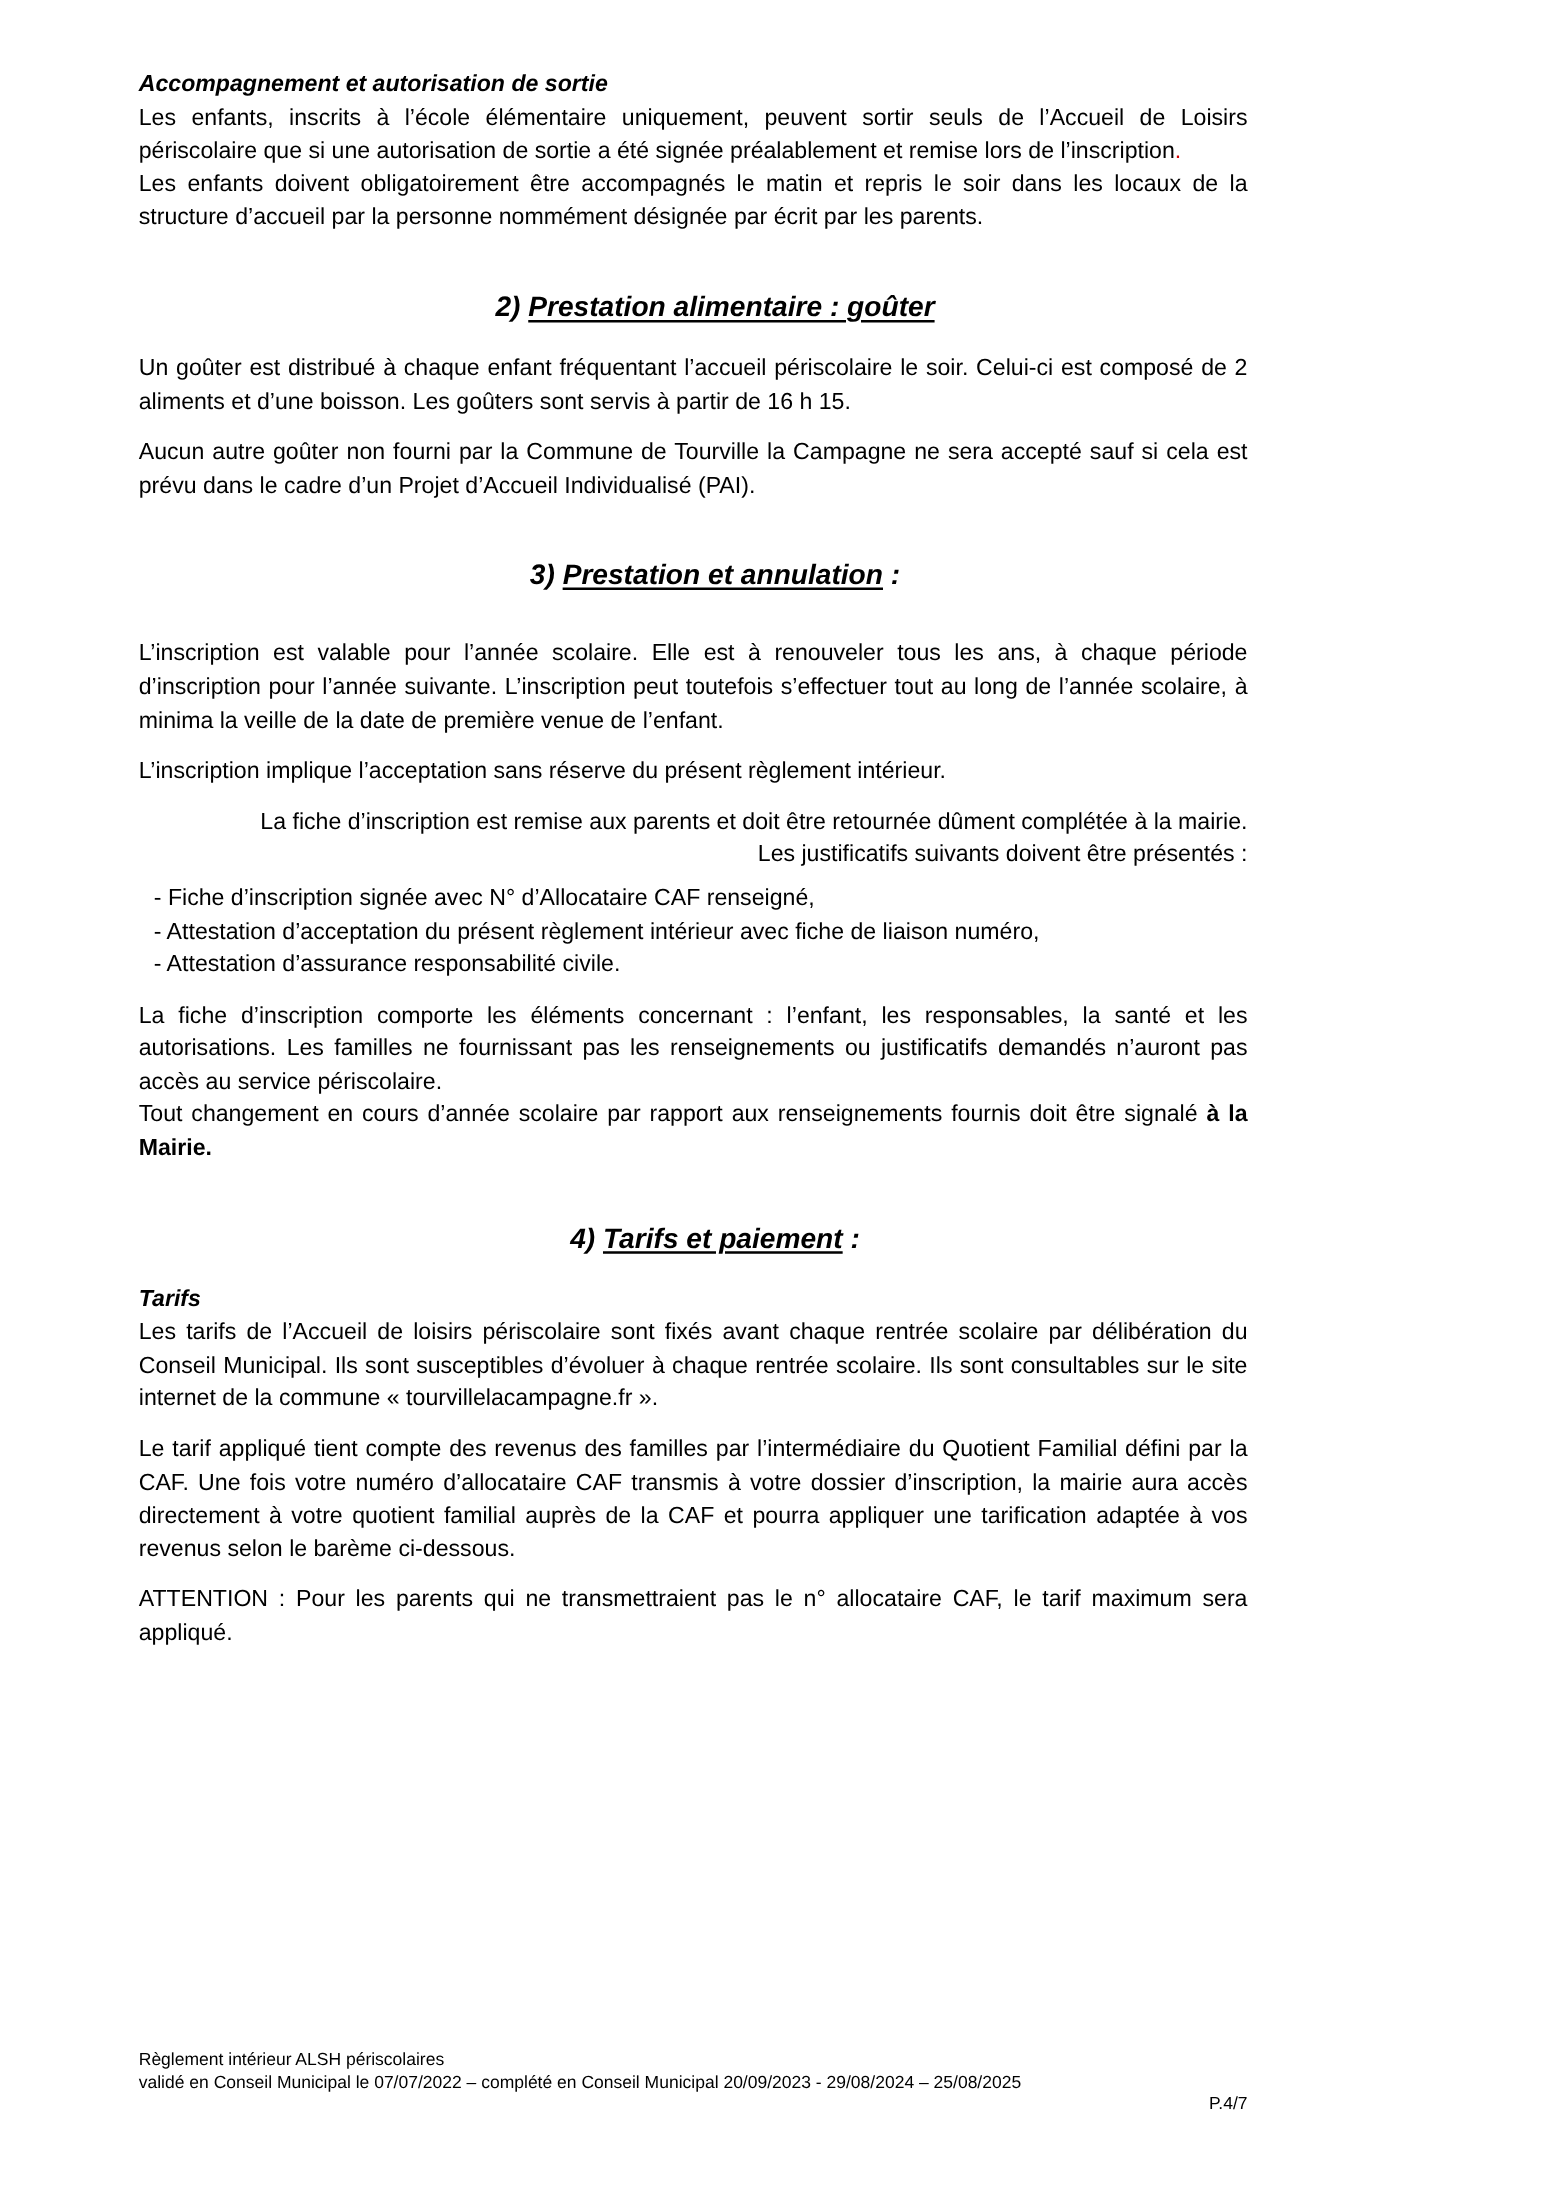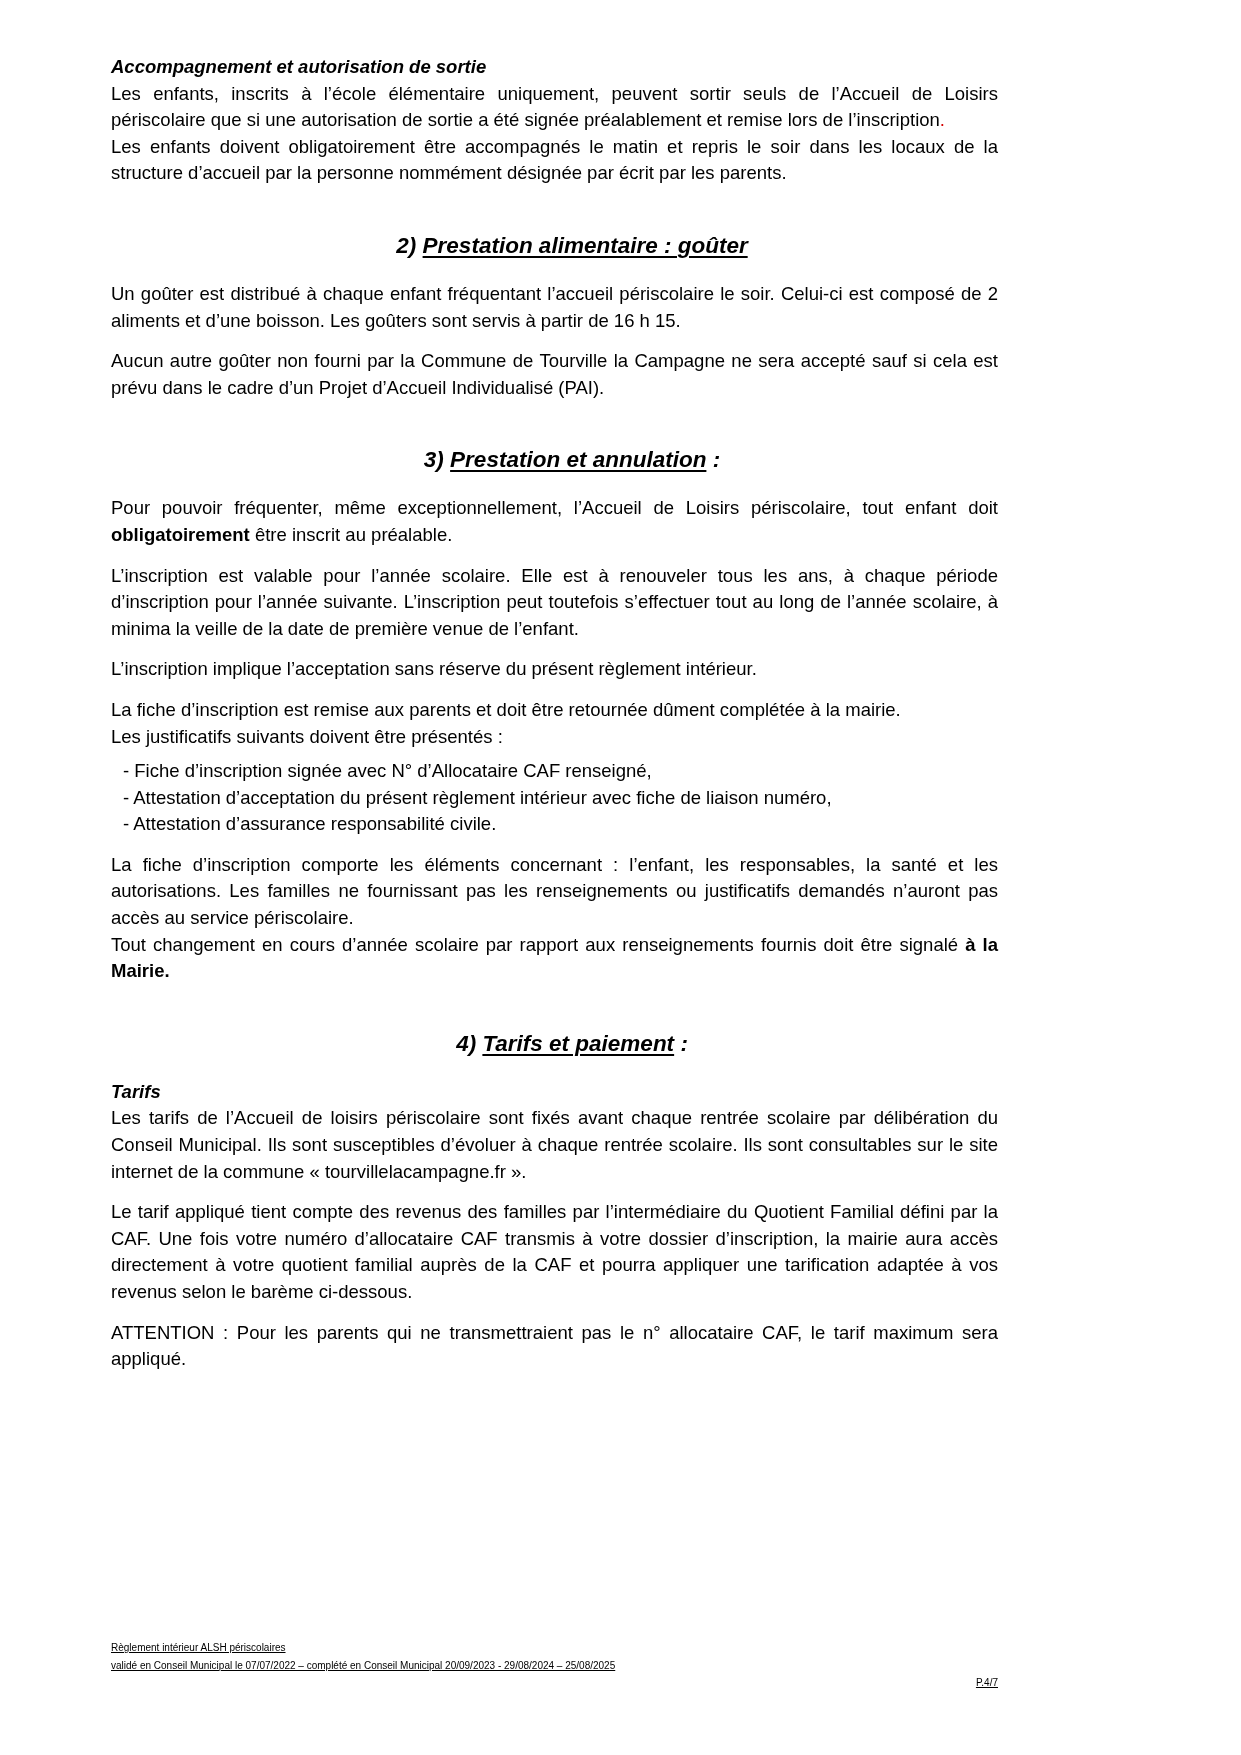--- a/index.html
+++ b/index.html
@@ -20,21 +20,21 @@
   }
   h2 .u { text-decoration: underline; text-decoration-thickness: 2px; text-underline-offset: 3px; }
   .red { color: #d40000; }
   b { font-weight: bold; }
   ul.dash { list-style: none; margin: 0; padding: 0 0 0 12px; }
   ul.dash li { margin: 0; }
   ul.dash li::before { content: "- "; }
   .bold-para { font-weight: normal; }
   .footer {
     position: absolute; left: 111px; top: 1639px; width: 887px;
-    font-family: "Liberation Sans", sans-serif; font-size: 10px; line-height: 17.5px; color: #000; text-decoration: underline;
+    font-family: "Liberation Sans", sans-serif; font-size: 14px; line-height: 17.5px; color: #000;
   }
   .footer .pn { text-align: right; }
 </style>
 </head>
 <body>
 
 <div class="page">
 
   <div class="sub">Accompagnement et autorisation de sortie</div>
   <p><span>Les enfants, inscrits à l’école élémentaire uniquement, peuvent sortir seuls de l’Accueil de Loisirs périscolaire que si une autorisation de sortie a été signée préalablement et remise lors de l’inscription</span><span class="red">.</span></p>
@@ -45,27 +45,26 @@
   <h2><span>2) </span><span class="u">Prestation alimentaire : goûter</span></h2>
   <div class="gap-sm" style="height:20px"></div>
   <p>Un goûter est distribué à chaque enfant fréquentant l’accueil périscolaire le soir. Celui-ci est composé de 2 aliments et d’une boisson. Les goûters sont servis à partir de 16 h 15.</p>
   <div class="gap-sm"></div>
   <p>Aucun autre goûter non fourni par la Commune de Tourville la Campagne ne sera accepté sauf si cela est prévu dans le cadre d’un Projet d’Accueil Individualisé (PAI).</p>
 
   <div class="gap-md" style="height:44px"></div>
 
   <h2><span>3) </span><span class="u">Prestation et annulation</span><span> :</span></h2>
   <div class="gap-sm" style="height:20px"></div>
-  <p><span>Pour pouvoir fréquenter, même exceptionnellement, l’Accueil de Loisirs périscolaire, tout enfant doit </span><b>obligatoirement</b><span> être inscrit au préalable.</span></p>
   <div class="gap-sm"></div>
   <p>L’inscription est valable pour l’année scolaire. Elle est à renouveler tous les ans, à chaque période d’inscription pour l’année suivante. L’inscription peut toutefois s’effectuer tout au long de l’année scolaire, à minima la veille de la date de première venue de l’enfant.</p>
   <div class="gap-sm"></div>
   <p>L’inscription implique l’acceptation sans réserve du présent règlement intérieur.</p>
   <div class="gap-sm"></div>
-  <p style="text-align:left"><span>La fiche d’inscription est remise aux parents et doit être retournée dûment complétée à la mairie.</span><br><span>Les justificatifs suivants doivent être présentés :</span></p>
+  <p style="text-align:right"><span>La fiche d’inscription est remise aux parents et doit être retournée dûment complétée à la mairie.</span><br><span>Les justificatifs suivants doivent être présentés :</span></p>
   <div class="gap-sm" style="height:8px"></div>
   <ul class="dash">
     <li>Fiche d’inscription signée avec N° d’Allocataire CAF renseigné,</li>
     <li>Attestation d’acceptation du présent règlement intérieur avec fiche de liaison numéro,</li>
     <li>Attestation d’assurance responsabilité civile.</li>
   </ul>
   <div class="gap-sm"></div>
   <p>La fiche d’inscription comporte les éléments concernant : l’enfant, les responsables, la santé et les autorisations. Les familles ne fournissant pas les renseignements ou justificatifs demandés n’auront pas accès au service périscolaire.</p>
   <p><span>Tout changement en cours d’année scolaire par rapport aux renseignements fournis doit être signalé </span><b>à la Mairie.</b></p>
 

